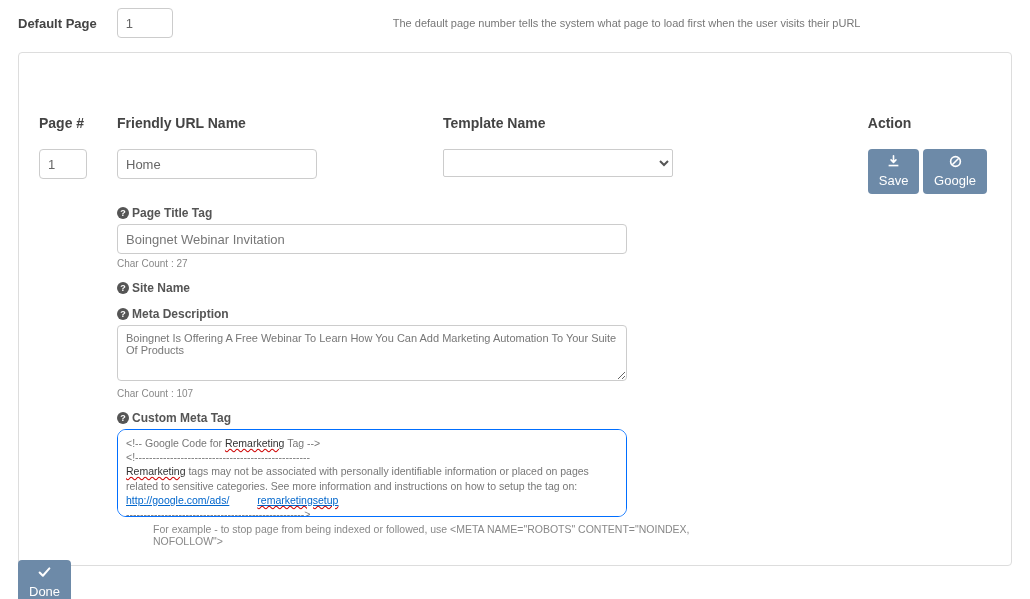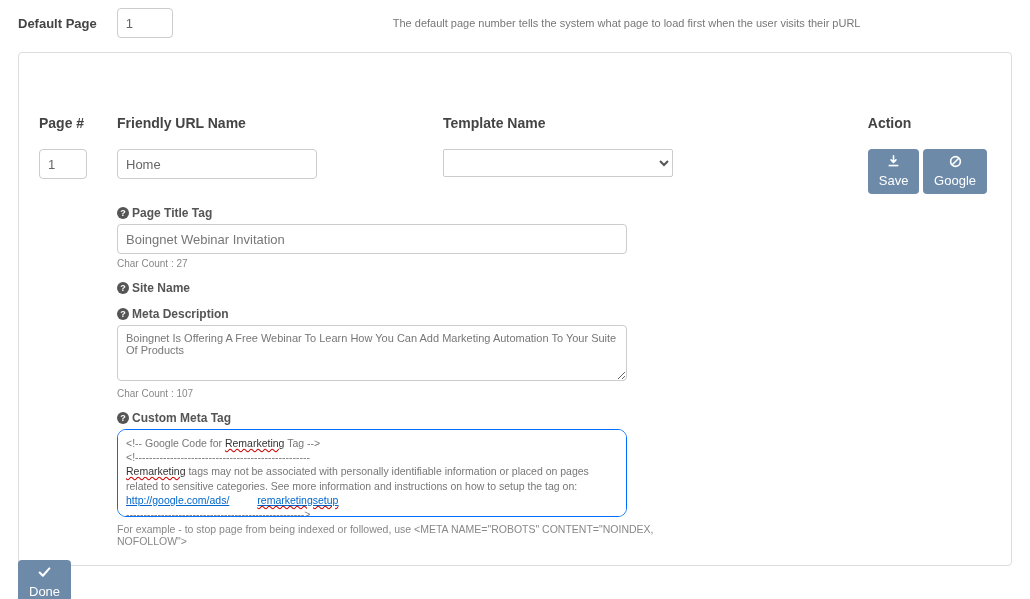--- a/index.html
+++ b/index.html
@@ -174,21 +174,21 @@
     text-decoration: underline;
   }
   .custom-meta-box a .redu {
     color: #0066cc;
     padding-left: 28px;
   }
   .example-note {
     font-size: 10.5px;
     color: #888;
     margin-top: 6px;
-    margin-left: 78px;
+    margin-left: 114px;
     width: 540px;
   }
   .done-btn {
     position: absolute;
     left: 18px;
     top: 560px;
   }
 
   
   .callout {

